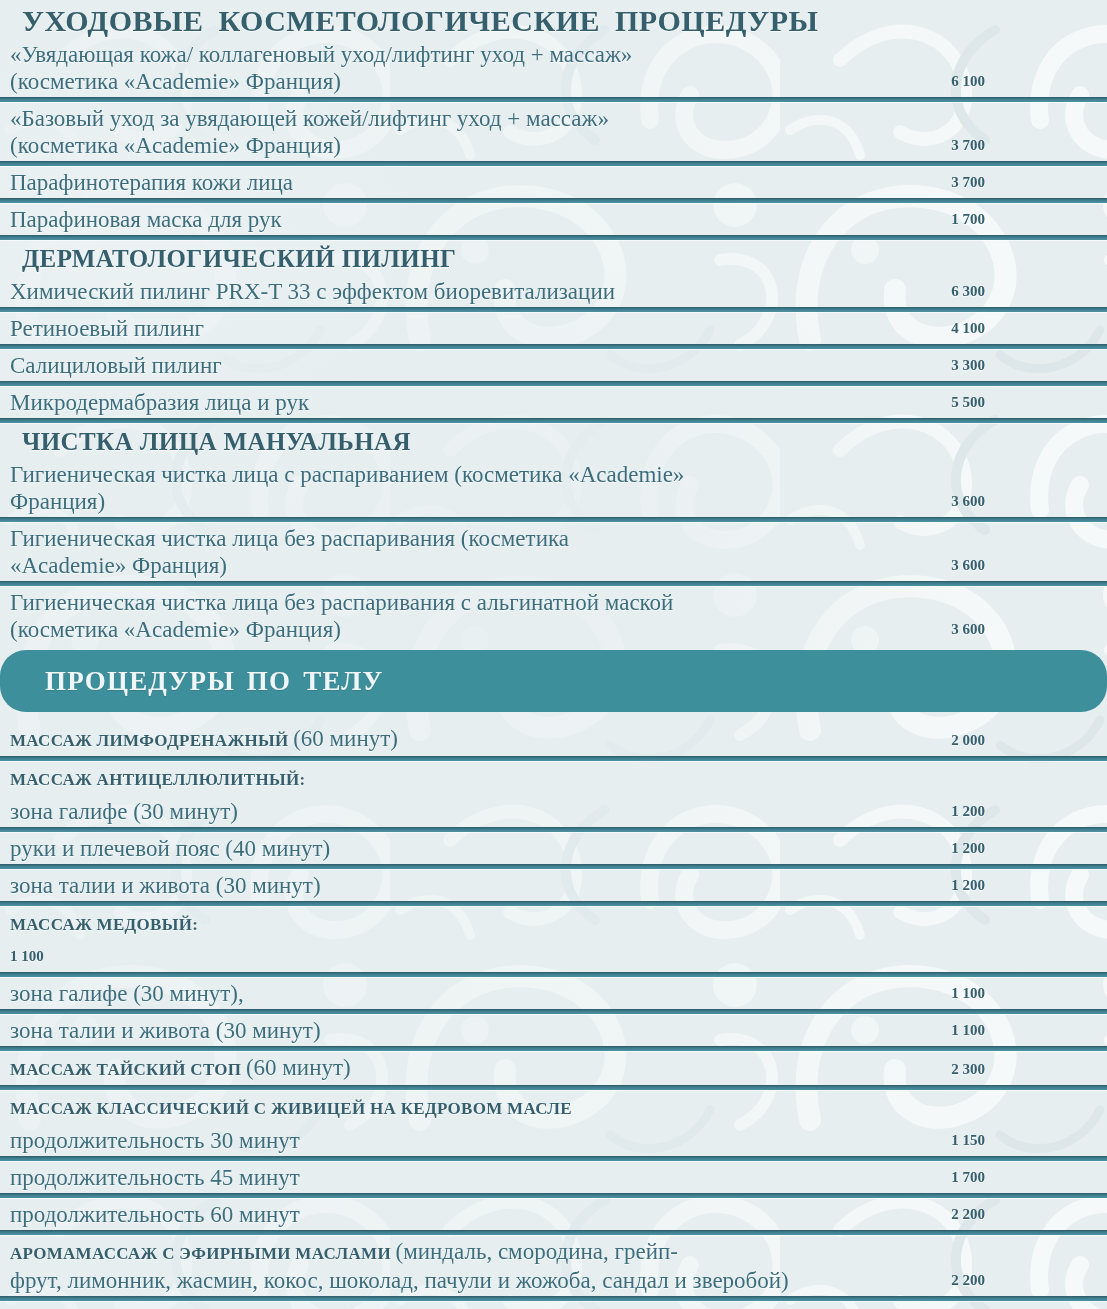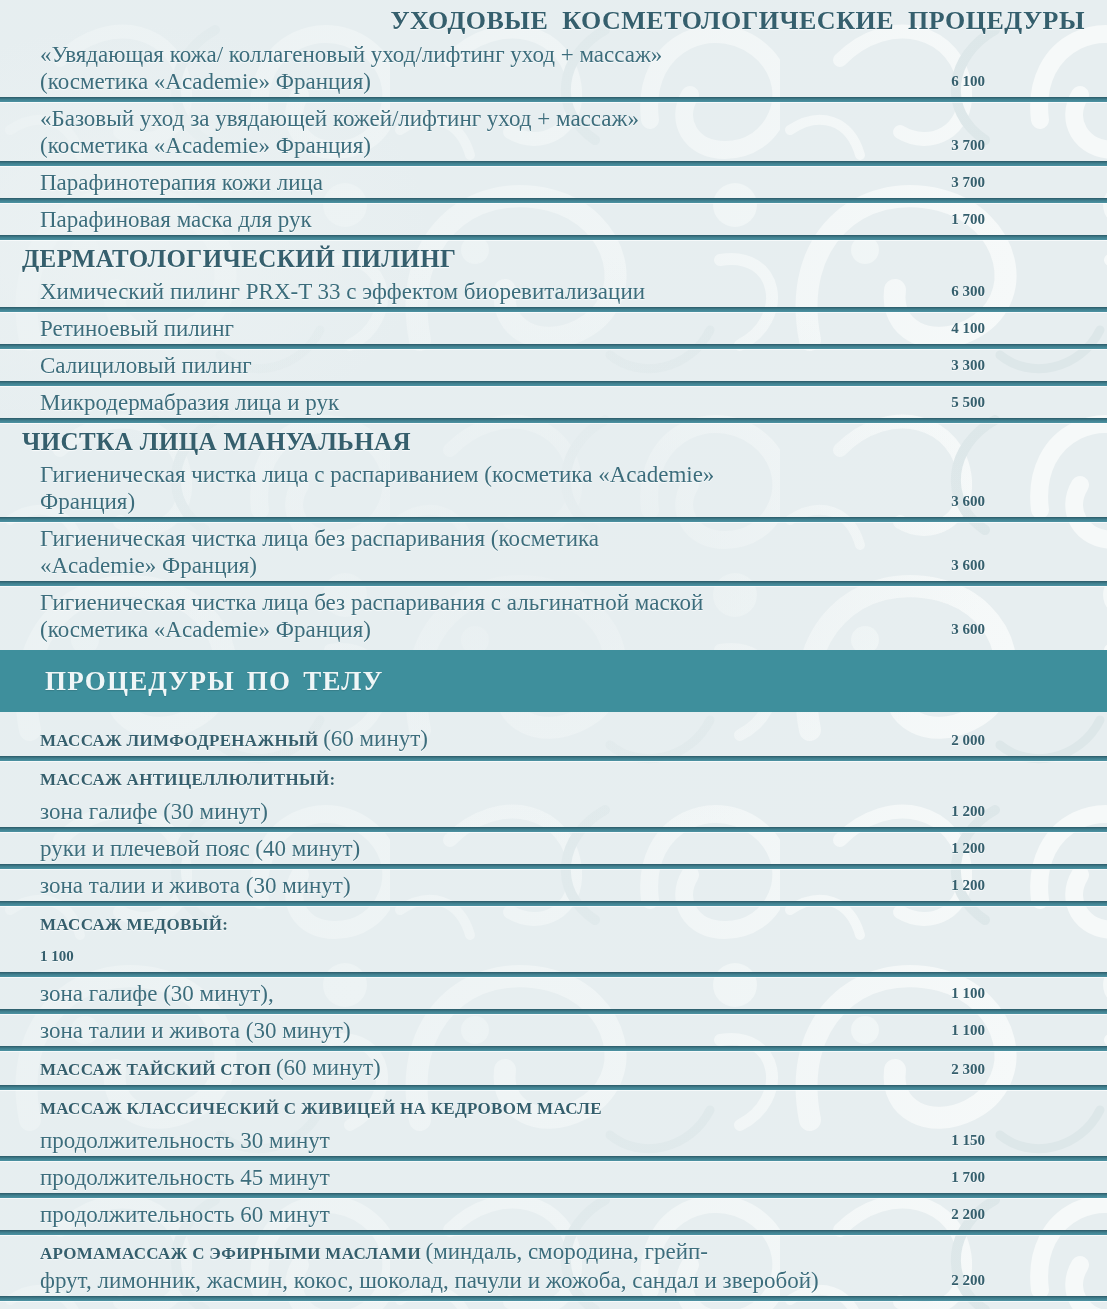--- a/index.html
+++ b/index.html
@@ -13,39 +13,39 @@
   .bg-soft{
     position:absolute;inset:0;z-index:1;pointer-events:none;
     background:
       radial-gradient(420px 300px at 12% 18%, rgba(236,242,243,.9), rgba(236,242,243,0) 72%),
       radial-gradient(560px 380px at 50% 42%, rgba(231,238,240,.85), rgba(231,238,240,0) 78%),
       linear-gradient(90deg, rgba(230,238,240,.65) 0%, rgba(230,238,240,.40) 55%, rgba(230,238,240,0) 92%);
   }
   .content{position:absolute;inset:0;z-index:2;}
 
   .block-title{
-    padding:6px 22px 3px;font-weight:bold;font-size:26px;line-height:29px;
+    padding:6px 22px 3px;font-weight:bold;font-size:30px;line-height:29px;
     letter-spacing:.5px;word-spacing:7px;color:var(--heading,#365f6d);
     text-shadow:0 1px 1px rgba(255,255,255,.8);
-    text-align:right;
   }
   .block-heading{
     padding:5px 22px 2px;font-weight:bold;font-size:25px;line-height:28px;
     letter-spacing:.4px;color:var(--heading,#365f6d);
     text-shadow:0 1px 1px rgba(255,255,255,.8);
   }
   .band{
     margin:5px 0 10px;padding:15px 20px 15px 45px;
     background:var(--band,#3e8f9c);color:var(--band-text,#eff6f7);
     font-weight:bold;font-size:27px;line-height:32px;letter-spacing:1.2px;word-spacing:4px;
     text-shadow:0 1px 1px rgba(0,0,0,.12);
+    border-radius:26px;
   }
   .block-item{
     display:flex;align-items:flex-end;
-    padding:3px 122px 2px 40px;
+    padding:3px 122px 2px 10px;
   }
   .label{
     flex:1;font-size:23px;line-height:27px;color:var(--text,#3c6d7c);
     text-shadow:0 1px 1px rgba(255,255,255,.8);
   }
   .seg-strong{font-weight:bold;font-size:17px;color:var(--heading,#365f6d);letter-spacing:.3px;}
   .price{
     font-size:15px;font-weight:bold;line-height:27px;white-space:nowrap;
     color:var(--heading,#33606e);text-shadow:0 1px 1px rgba(255,255,255,.8);
   }

